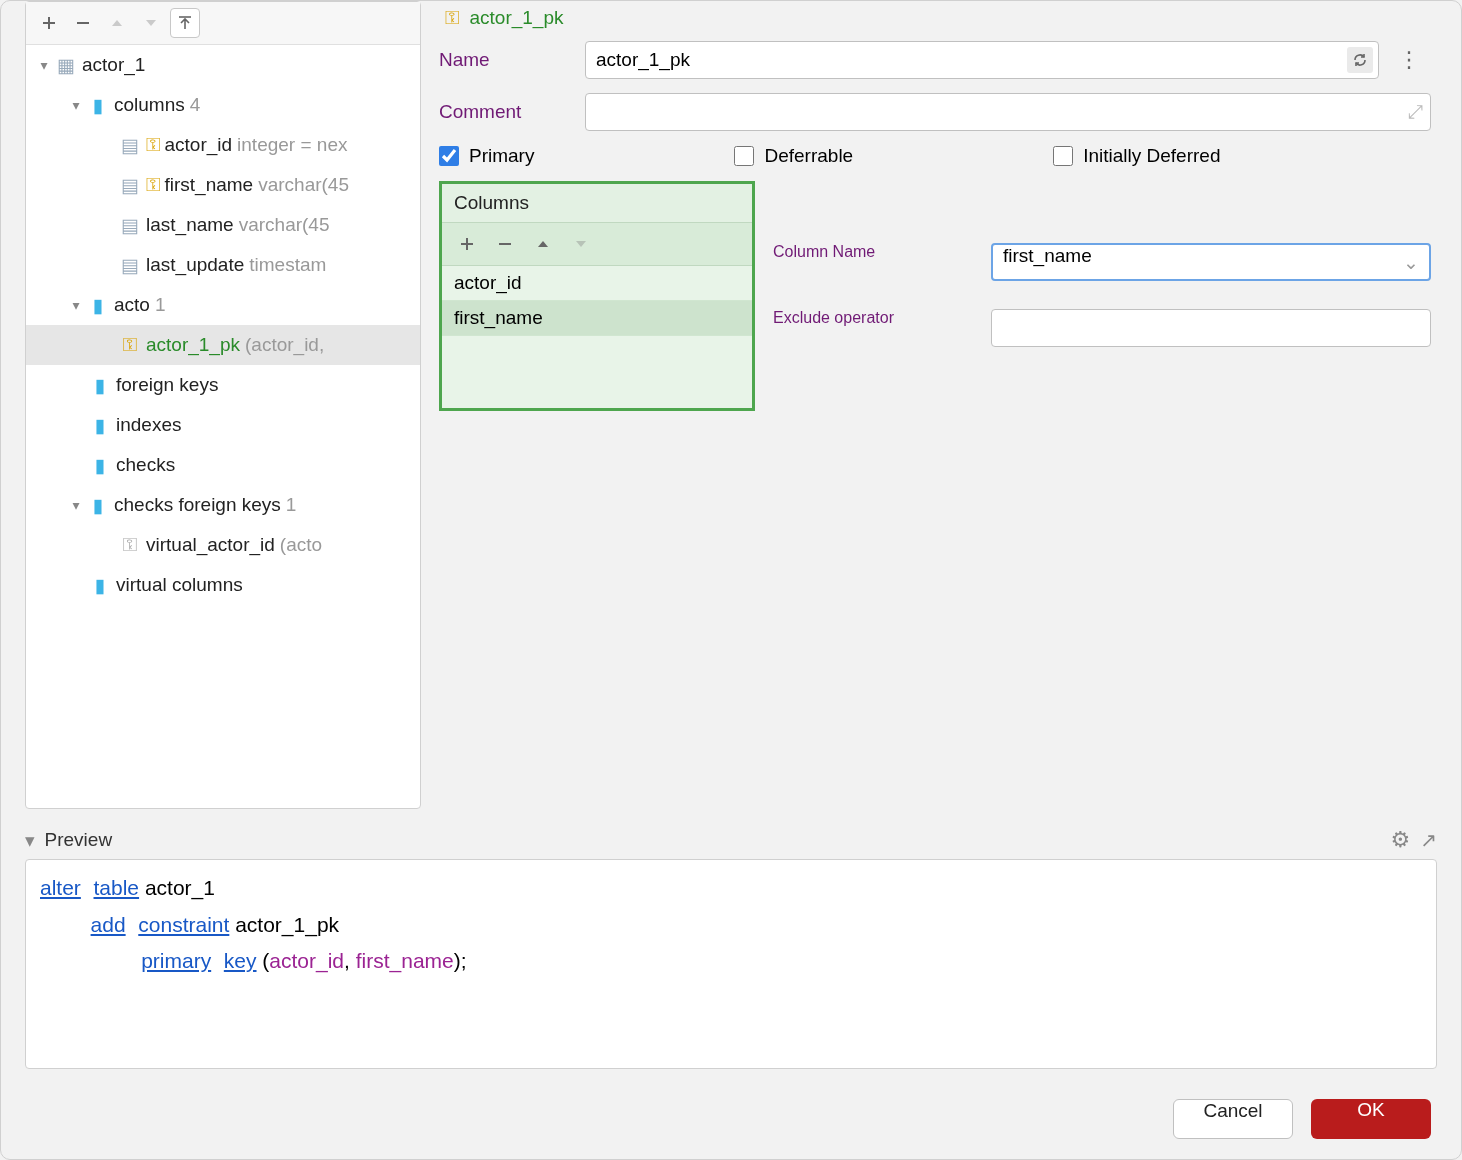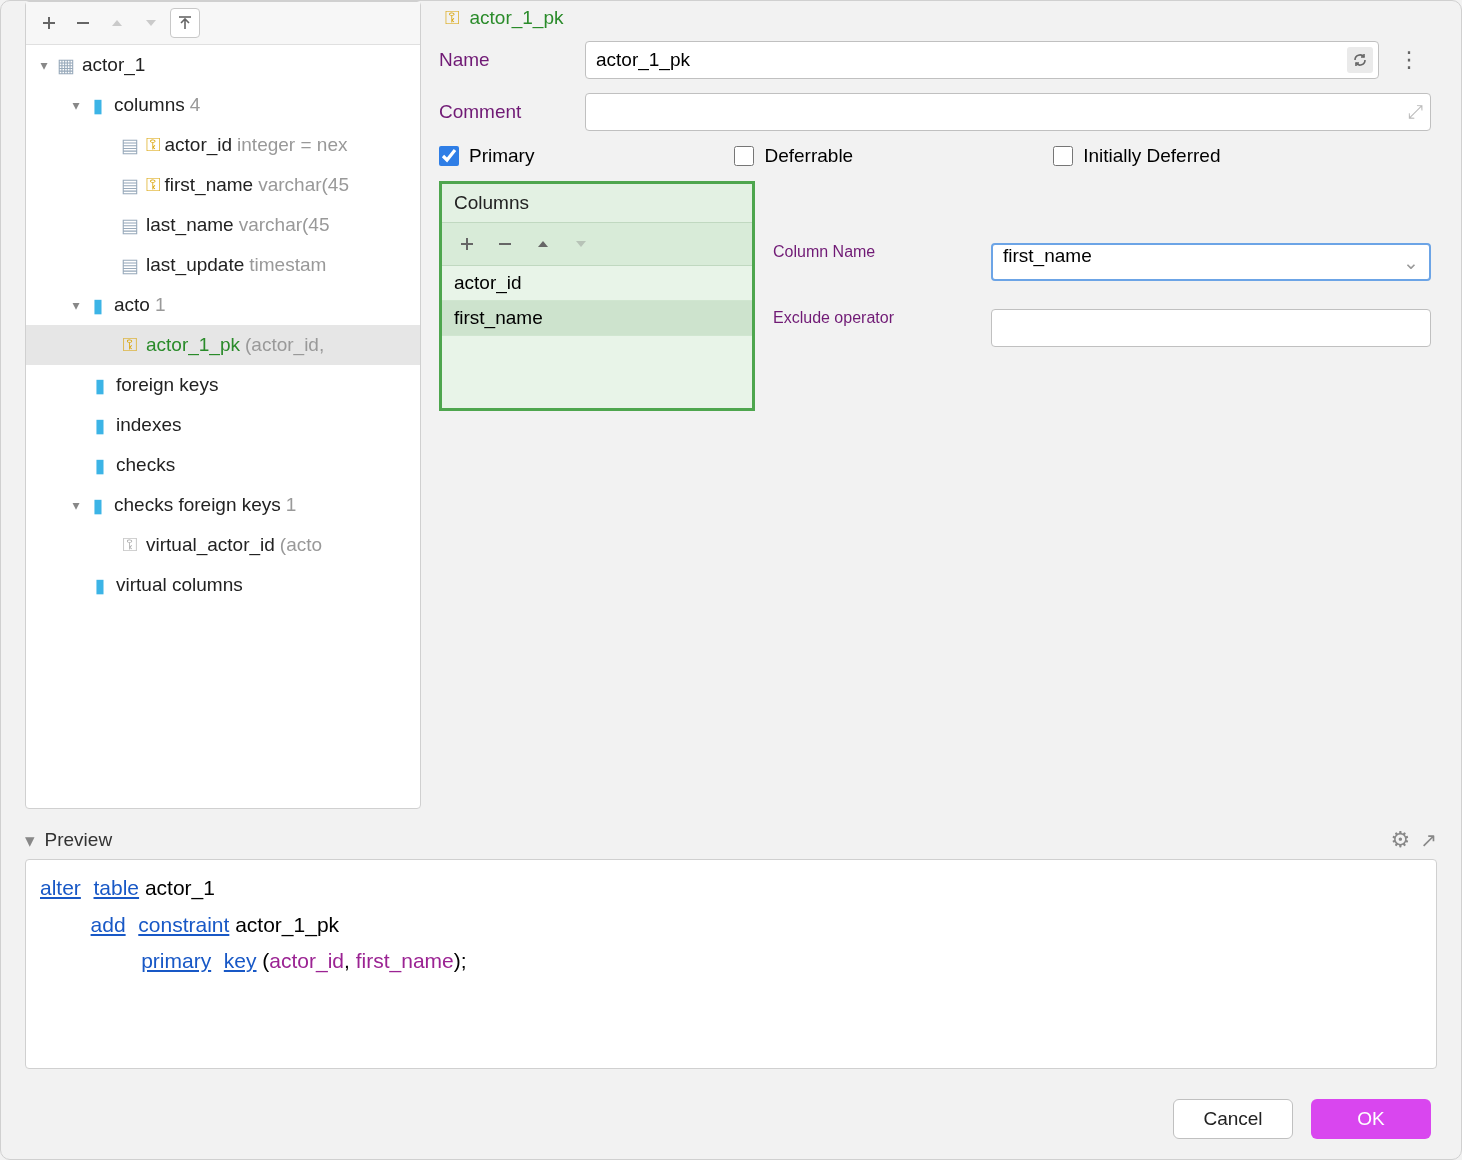--- a/index.html
+++ b/index.html
@@ -52,23 +52,23 @@
 .col-input { height: 38px; border: 2px solid #6ca4e6; border-radius: 4px; padding: 0 10px; font-size: 19px; background: #fff; position: relative; }
 .col-input .caret { position: absolute; right: 10px; top: 50%; transform: translateY(-50%); color: #999; }
 .exc-input { height: 38px; border: 1px solid #c0c0c0; border-radius: 4px; padding: 0 10px; font-size: 19px; background: #fff; }
 .preview-section { }
 .preview-head { display: flex; align-items: center; gap: 10px; font-size: 19px; color: #333; padding: 6px 0; }
 .preview-head .spacer { flex: 1; }
 .code { background: #fff; border: 1px solid #d0d0d0; border-radius: 4px; padding: 10px 14px; font-family: "SF Mono", Menlo, Consolas, monospace; font-size: 21px; line-height: 1.7; min-height: 210px; white-space: pre; position: relative; }
 .kw-blue { color: #1858c6; text-decoration: underline; }
 .kw-purple { color: #9b2393; }
 .buttons { display: flex; justify-content: flex-end; gap: 18px; padding: 18px 6px 0 0; }
-.btn { min-width: 120px; height: 40px; border-radius: 6px; font-size: 19px; display: flex; align-items: center; justify-content: center; cursor: pointer; }
+.btn { min-width: 120px; height: 40px; border-radius: 6px; font-size: 19px; display: flex; align-items: flex-start; justify-content: center; cursor: pointer; }
 .btn-cancel { background: #fff; border: 1px solid #c0c0c0; color: #222; }
-.btn-ok { background: #d946ef; color: #fff; border: none; width: 119px; }
+.btn-ok { background: #b91c1c; color: #fff; border: none; width: 119px; }
 svg { display: block; }
 </style>
 </head>
 <body>
 
 <div class="window">
 
   <div class="main-area">
     <div class="top-area">
 

